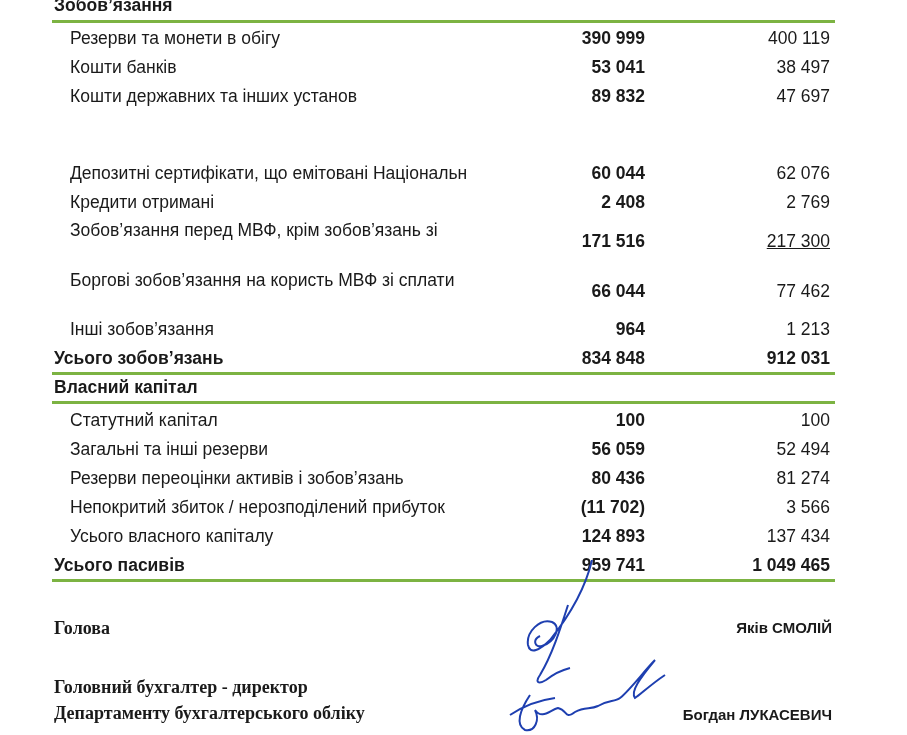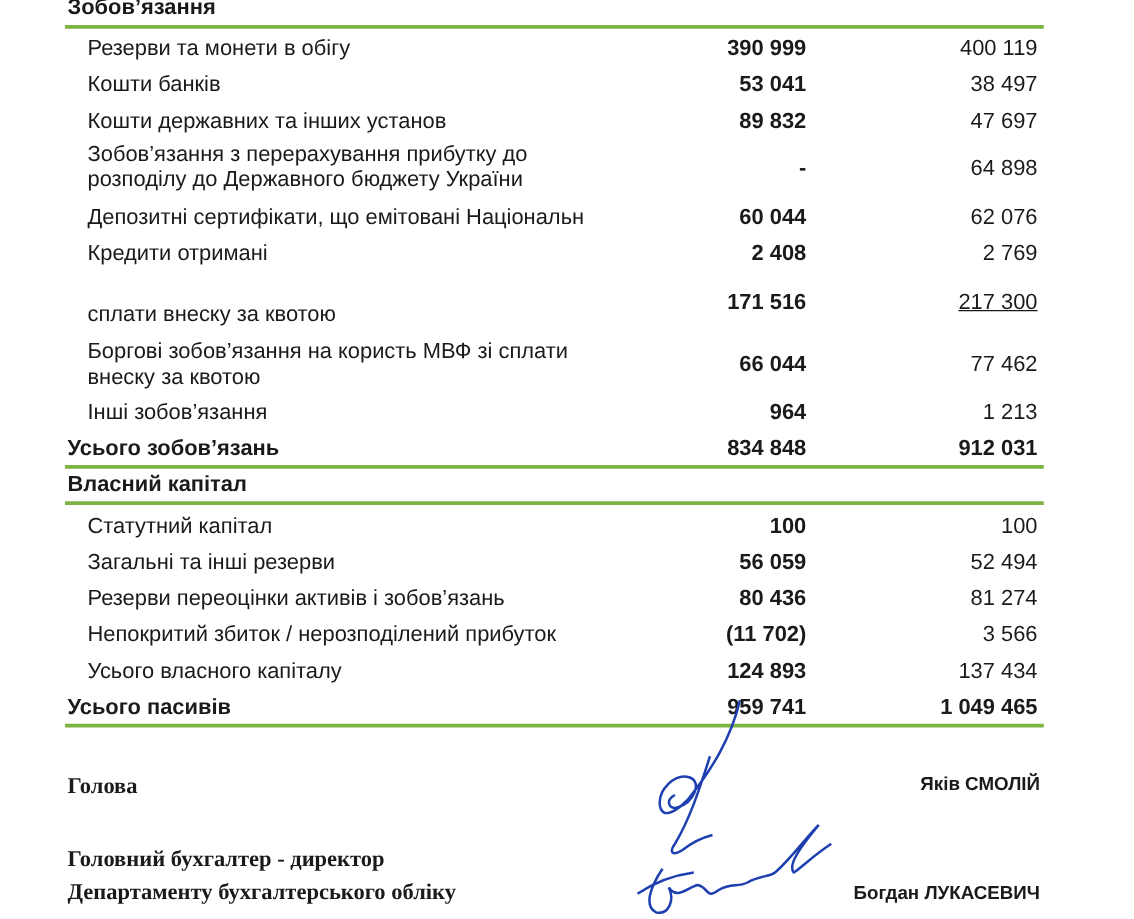--- a/index.html
+++ b/index.html
@@ -35,44 +35,37 @@
   <div class="row" style="top:57px;">
     <span class="label">Кошти банків</span>
     <span class="v1">53 041</span>
     <span class="v2">38 497</span>
   </div>
   <div class="row" style="top:86px;">
     <span class="label">Кошти державних та інших установ</span>
     <span class="v1">89 832</span>
     <span class="v2">47 697</span>
   </div>
-  <div class="row" style="top:113px;height:40px;">
-    <span class="label" style="top:0;">Зобов’язання з перерахування прибутку до</span>
-    <span class="label" style="top:20px;">розподілу до Державного бюджету України</span>
-    <span class="v1" style="top:11px;">-</span>
-    <span class="v2" style="top:11px;">64 898</span>
-  </div>
   <div class="row" style="top:163px;">
     <span class="label">Депозитні сертифікати, що емітовані Національн</span>
     <span class="v1">60 044</span>
     <span class="v2">62 076</span>
   </div>
   <div class="row" style="top:192px;">
     <span class="label">Кредити отримані</span>
     <span class="v1">2 408</span>
     <span class="v2">2 769</span>
   </div>
   <div class="row" style="top:220px;height:40px;">
-    <span class="label" style="top:21px;">сплати внеску за квотою</span>
+    <span class="label" style="top:0;">Зобов’язання перед МВФ, крім зобов’язань зі</span>
     <span class="v1" style="top:11px;">171 516</span>
     <span class="v2" style="top:11px;text-decoration:underline;">217 300</span>
   </div>
   <div class="row" style="top:270px;height:40px;">
     <span class="label" style="top:0;">Боргові зобов’язання на користь МВФ зі сплати</span>
-    <span class="label" style="top:21px;">внеску за квотою</span>
     <span class="v1" style="top:11px;">66 044</span>
     <span class="v2" style="top:11px;">77 462</span>
   </div>
   <div class="row" style="top:319px;">
     <span class="label">Інші зобов’язання</span>
     <span class="v1">964</span>
     <span class="v2">1 213</span>
   </div>
 
   <div class="row total" style="top:348px;">

